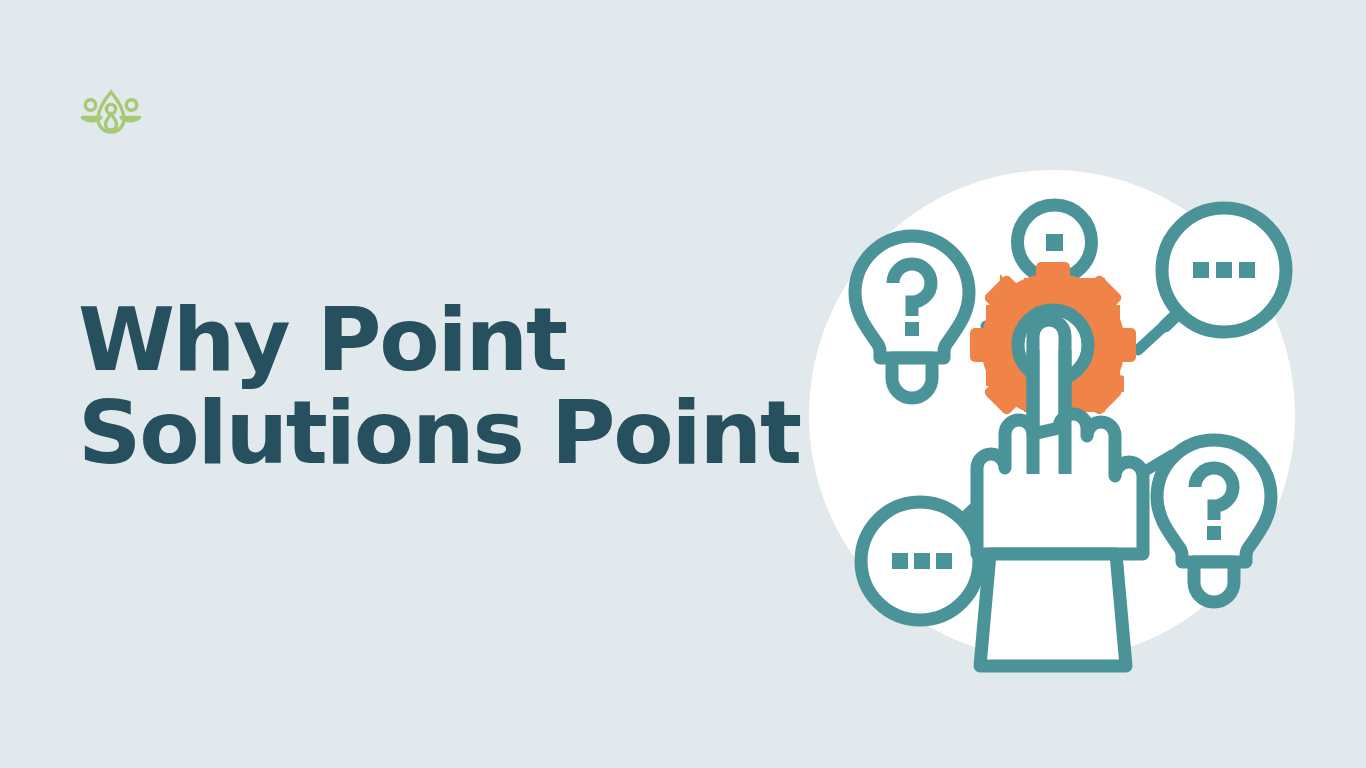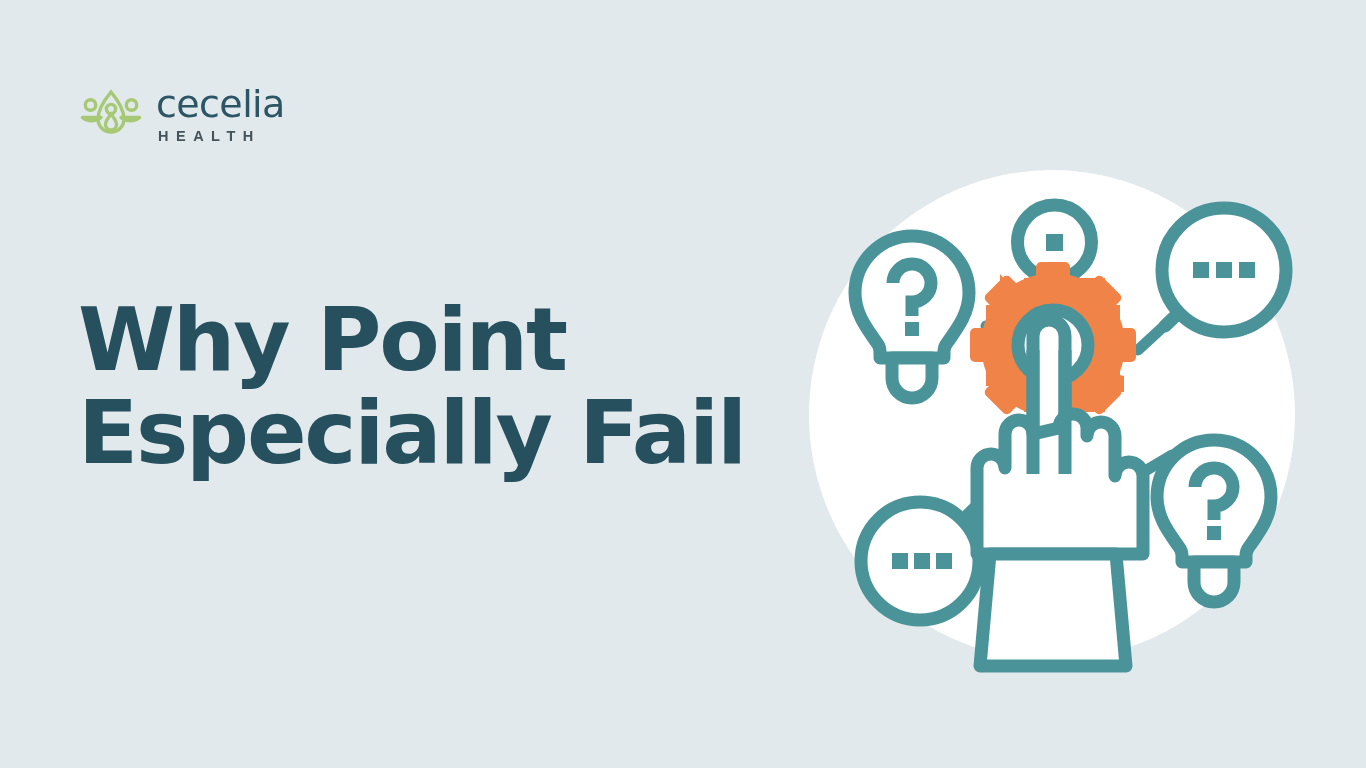--- a/index.html
+++ b/index.html
@@ -121,28 +121,24 @@
           <circle cx="10.5" cy="21" r="5.2"></circle>
 
           <circle cx="51.5" cy="21" r="5.2"></circle>
 
           <path d="M2.4 33.5 L 21 33.5 A 14.6 14.6 0 0 1 2.4 33.5 Z" stroke-linejoin="round"></path>
 
           <path d="M41 33.5 L 59.6 33.5 A 14.6 14.6 0 0 1 41 33.5 Z" stroke-linejoin="round"></path>
         </g>
       </svg>
     </span>
-    <span class="logo-words">
-      <span class="logo-name">cecelia</span>
-      <span class="logo-sub">HEALTH</span>
-    </span>
   </div>
 
   <h1 class="headline">Why Point
-Especially Fail</h1>
+Solutions Point</h1>
 
 
   <div class="illustration">
     <svg viewBox="0 0 520 540" aria-hidden="true">
 
       <ellipse cx="252" cy="265" rx="243" ry="245" fill="#ffffff"></ellipse>
 
       <g stroke="#4A9499" stroke-width="11" fill="none" stroke-linecap="round">
         <line x1="186" y1="176" x2="228" y2="212"></line>
         <line x1="338" y1="200" x2="376" y2="165"></line>

